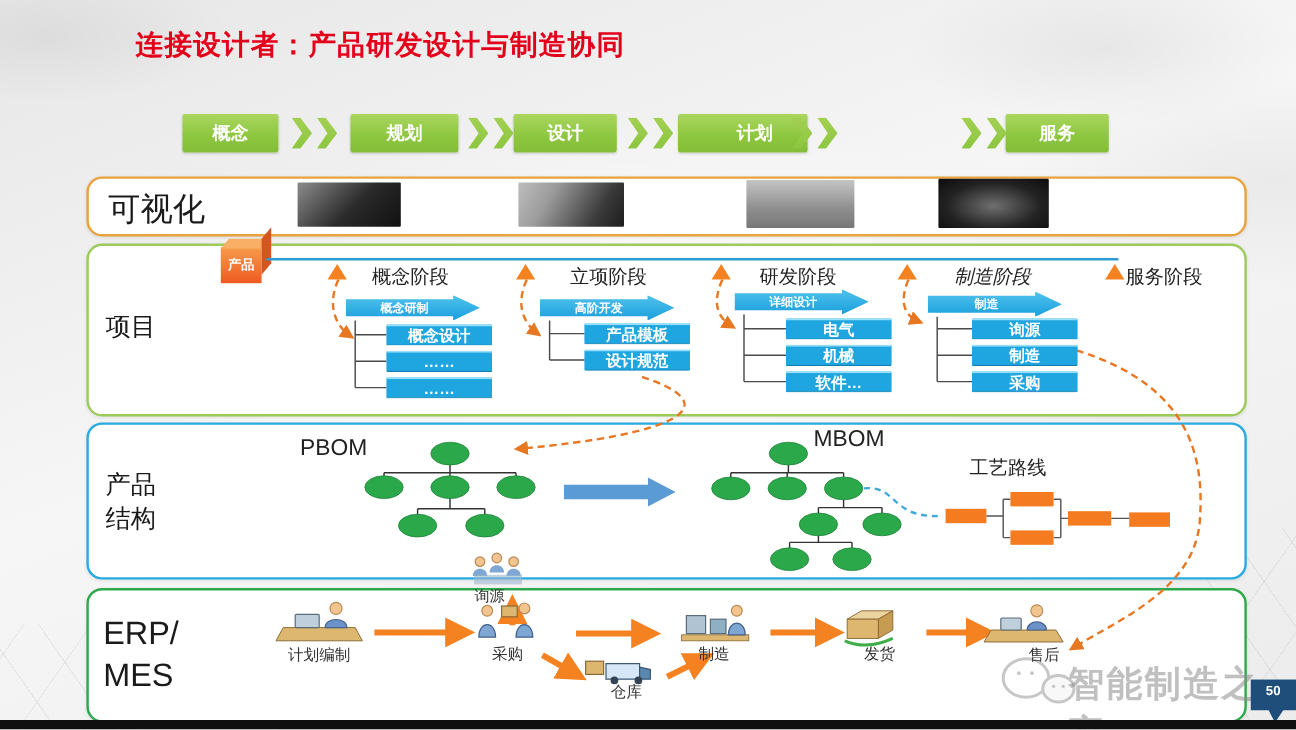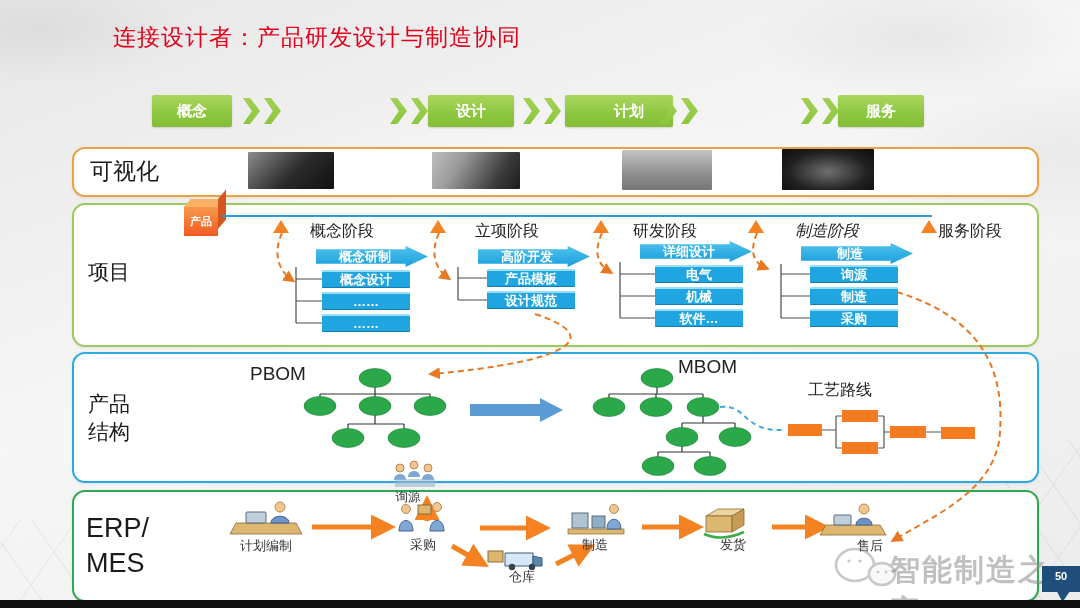--- a/index.html
+++ b/index.html
@@ -11,37 +11,37 @@
       radial-gradient(ellipse 320px 130px at 1060px 150px, rgba(0,0,0,0.045), transparent 70%),
       radial-gradient(ellipse 220px 80px at 40px 30px, rgba(0,0,0,0.05), transparent 70%),
       radial-gradient(ellipse 500px 260px at 540px 300px, rgba(255,255,255,0.9), transparent 80%),
       linear-gradient(160deg,#e7e7e7 0%,#f6f6f6 45%,#ececec 100%);
   }
   .abs{position:absolute;}
   .floor{
     background:repeating-linear-gradient(55deg, rgba(0,0,0,0.06) 0 1px, transparent 1px 38px),
                repeating-linear-gradient(-55deg, rgba(0,0,0,0.05) 0 1px, transparent 1px 46px);
   }
-  #title{font-size:23px;font-weight:normal;color:#e3001b;letter-spacing:1px;}
+  #title{font-size:23px;font-weight:bold;color:#e3001b;letter-spacing:1px;}
   .flow-step{
     height:32px;display:flex;align-items:center;justify-content:center;
     background:linear-gradient(180deg,#aad65e 0%,#8cc63f 60%,#84bd37 100%);
     color:#fff;font-weight:bold;font-size:15px;border-radius:2px;
     box-shadow:0 1px 2px rgba(0,0,0,0.15);
   }
   .chev-gap{top:98px;width:38px;height:26px;display:flex;gap:4px;}
   .chev{width:17px;height:26px;background:linear-gradient(180deg,#a3d053,#8cc63f);
     clip-path:polygon(0 0,42% 0,100% 50%,42% 100%,0 100%,52% 50%);}
   .secbox{background:#fff;border-radius:13px;box-shadow:0 1px 3px rgba(0,0,0,0.08);}
   .seclabel{color:#1a1a1a;}
   .parrow{
     height:21px;display:flex;align-items:center;justify-content:center;
     background:linear-gradient(180deg,#4fc2ec,#1b9fdd);
     clip-path:polygon(0 16%,80% 16%,80% 0,100% 50%,80% 100%,80% 84%,0 84%);
-    color:#fff;font-weight:bold;font-size:13px;padding-right:14px;box-sizing:border-box;margin-left:28px;
+    color:#fff;font-weight:bold;font-size:10px;padding-right:14px;box-sizing:border-box;
   }
   .pchild{
     height:18px;display:flex;align-items:center;justify-content:center;
     background:#1fa6e0;border-top:2px solid #9adef7;border-bottom:1px solid #137cb0;
     color:#fff;font-weight:bold;font-size:13px;box-sizing:border-box;border-radius:1px;
   }
   .tri{width:0;height:0;border-left:8px solid transparent;border-right:8px solid transparent;
        border-bottom:13px solid #f58220;}
   .stage-label{font-size:16px;color:#222;}
   .viz-img{border-radius:1px;}
@@ -64,20 +64,21 @@
 <body>
 
 <div id="slide">
 
   <div class="abs floor" style="left:0;top:520px;width:240px;height:88px;"></div>
   <div class="abs floor" style="left:1000px;top:440px;width:80px;height:168px;"></div>
 
   <div id="title" class="abs" style="left:113px;top:22px;">连接设计者：产品研发设计与制造协同</div>
 
   <div class="abs flow-step" style="left:152px;top:95px;width:80px;">概念</div>
+  <div class="abs flow-step" style="left:292px;top:95px;width:90px;">规划</div>
   <div class="abs flow-step" style="left:428px;top:95px;width:86px;">设计</div>
   <div class="abs flow-step" style="left:565px;top:95px;width:88px;padding-left:20px;">计划</div>
   <div class="abs flow-step" style="left:838px;top:95px;width:86px;">服务</div>
   <div class="abs chev-gap" style="left:243px;">
       <span class="chev"></span>
       <span class="chev"></span>
     </div>
   <div class="abs chev-gap" style="left:390px;">
       <span class="chev"></span>
       <span class="chev"></span>
@@ -280,21 +281,21 @@
   <div class="abs pchild" style="left:322px;top:314px;width:88px;">……</div>
   <div class="abs pchild" style="left:487px;top:269px;width:88px;">产品模板</div>
   <div class="abs pchild" style="left:487px;top:291px;width:88px;">设计规范</div>
   <div class="abs pchild" style="left:655px;top:265px;width:88px;">电气</div>
   <div class="abs pchild" style="left:655px;top:287px;width:88px;">机械</div>
   <div class="abs pchild" style="left:655px;top:309px;width:88px;">软件…</div>
   <div class="abs pchild" style="left:810px;top:265px;width:88px;">询源</div>
   <div class="abs pchild" style="left:810px;top:287px;width:88px;">制造</div>
   <div class="abs pchild" style="left:810px;top:309px;width:88px;">采购</div>
 
-  <div class="abs seclabel" style="left:90px;top:156px;font-size:23px;">可视化</div>
+  <div class="abs seclabel" style="left:90px;top:156px;font-size:27px;">可视化</div>
   <div class="abs seclabel" style="left:88px;top:258px;font-size:21px;">项目</div>
   <div class="abs seclabel" style="left:88px;top:390px;font-size:21px;">产品</div>
   <div class="abs seclabel" style="left:88px;top:418px;font-size:21px;">结构</div>
   <div class="abs seclabel" style="left:86px;top:513px;font-size:27px;">ERP/</div>
   <div class="abs seclabel" style="left:86px;top:548px;font-size:27px;">MES</div>
 
   <div class="abs bom-label" style="left:250px;top:363px;">PBOM</div>
   <div class="abs bom-label" style="left:678px;top:356px;">MBOM</div>
   <div class="abs bom-label" style="left:808px;top:380px;font-size:16px;">工艺路线</div>
 

